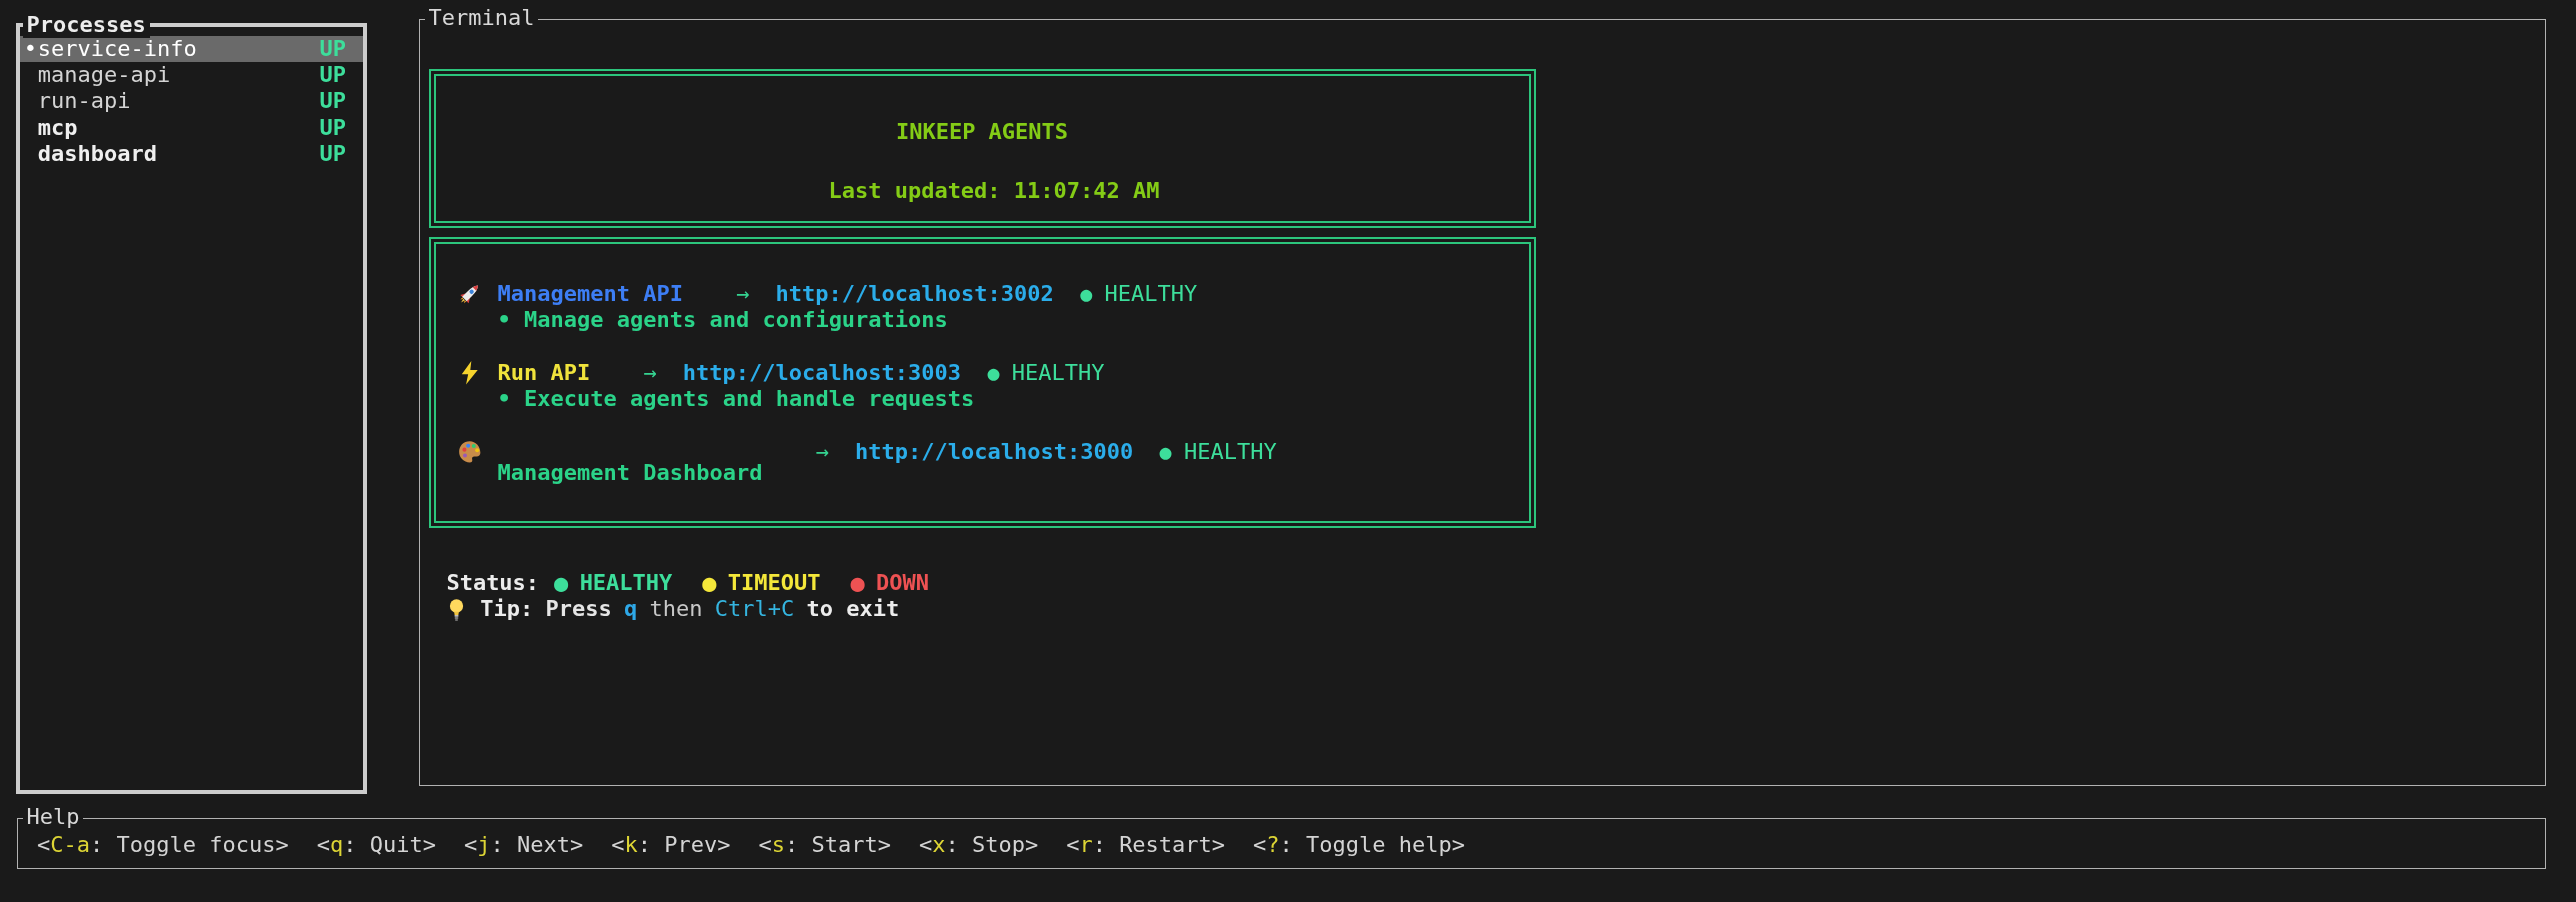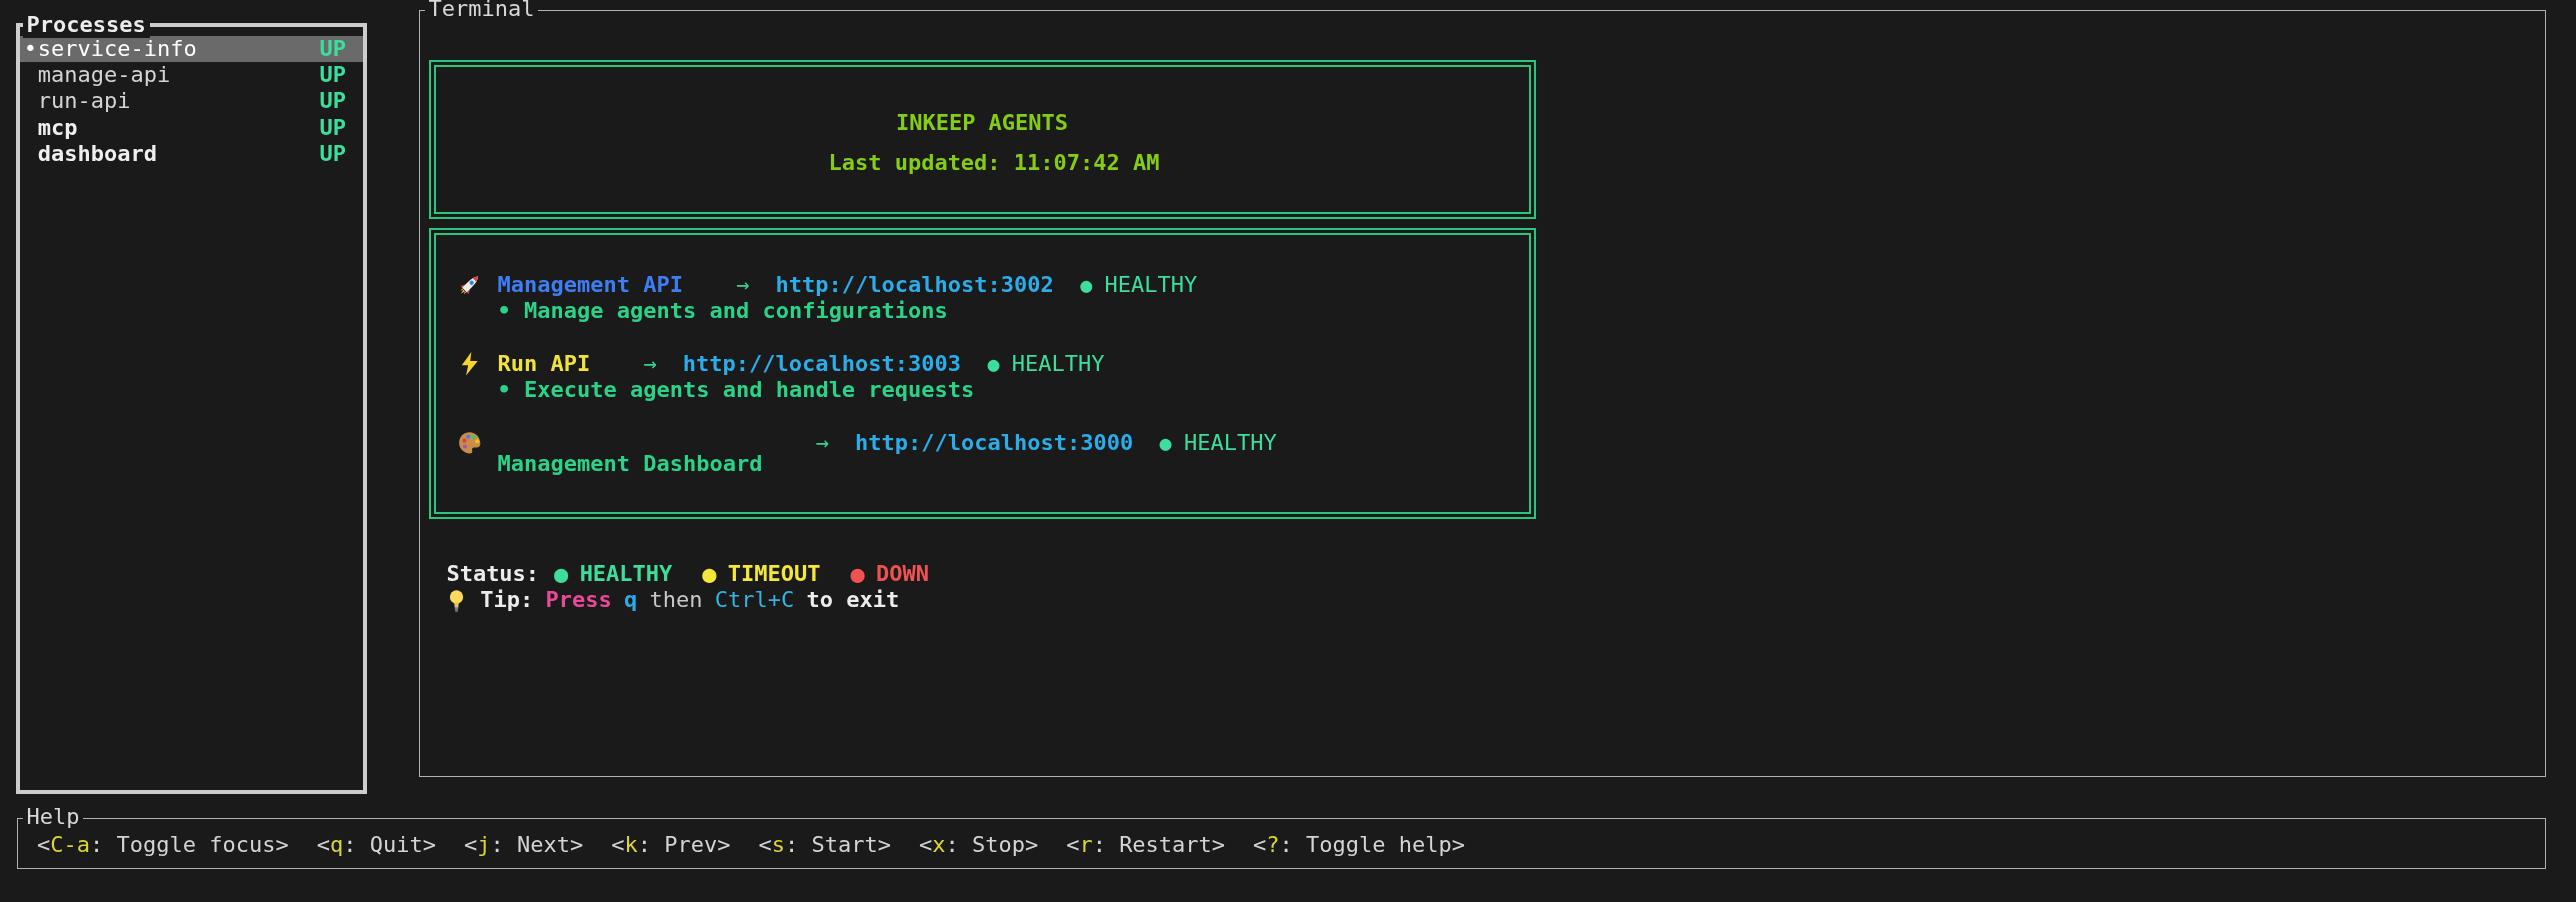--- a/index.html
+++ b/index.html
@@ -28,29 +28,29 @@
     padding:0 17px 0 3.8px;white-space:pre;
   }
   .proc-row.selected{background:#6a6a6a;}
   .proc-prefix{display:inline-block;width:14px;color:#ffffff;}
   .proc-name{color:#d4d4d4;}
   .proc-row.selected .proc-name{color:#ffffff;}
   .proc-name.bold{color:#efefef;font-weight:bold;}
   .proc-status{margin-left:auto;color:#3dde9b;font-weight:bold;}
 
   
-  .terminal{left:419px;top:10px;width:2127px;height:767px;border:1.9px solid #b2b2b2;}
+  .terminal{left:419px;top:19px;width:2127px;height:767px;border:1.9px solid #b2b2b2;}
 
   .greenbox{
     box-sizing:border-box;margin-left:8.5px;width:1107px;
     border:7.6px double #2cc57c;background:transparent;
   }
   .headerbox{margin-top:49px;height:159px;text-align:center;padding-top:43px;}
   .headerbox .line{height:26.4px;line-height:26.4px;color:#84cc16;font-weight:bold;}
-  .headerbox .line + .line{margin-top:14px;padding-left:24px;}
+  .headerbox .line + .line{margin-top:33px;padding-left:24px;}
 
   .servicebox{margin-top:8.5px;height:291px;padding-top:37px;}
   .svc-line{display:flex;align-items:center;height:26.4px;line-height:26.4px;padding-left:21px;white-space:pre;}
   .svc-icon{width:41px;display:flex;align-items:center;}
   .svc-icon svg{display:none;width:25.5px;height:25.5px;}
   .svc-icon[data-icon="rocket-icon"]    svg[data-icon-glyph="rocket-icon"]{display:block;}
   .svc-icon[data-icon="lightning-icon"] svg[data-icon-glyph="lightning-icon"]{display:block;}
   .svc-icon[data-icon="palette-icon"]   svg[data-icon-glyph="palette-icon"]{display:block;}
   .svc-name{font-weight:bold;}
   .svc-arrow{color:#35d391;margin-left:53px;margin-right:26.4px;}
@@ -231,21 +231,21 @@
         <rect x="9.8" y="19" width="4.4" height="2" rx="0.8" fill="#bdbdbd"></rect>
         <rect x="10" y="21.3" width="4" height="1.8" rx="0.8" fill="#9e9e9e"></rect>
         <rect x="10.4" y="23.4" width="3.2" height="1.6" rx="0.8" fill="#8a8a8a"></rect>
       </svg>
     </span>
     <span class="tip-parts">
       
     
         <span class="tip-part bold" style="color: rgb(236, 236, 236);">Tip:</span>
       
-        <span class="tip-part bold" style="color: #ec4899;">Press</span>
+        <span class="tip-part bold" style="color: #e5e5e5;">Press</span>
       
         <span class="tip-part bold" style="color: rgb(46, 168, 232);">q</span>
       
         <span class="tip-part" style="color: rgb(200, 200, 200);">then</span>
       
         <span class="tip-part" style="color: rgb(53, 181, 224);">Ctrl+C</span>
       
         <span class="tip-part bold" style="color: rgb(236, 236, 236);">to exit</span>
       </span>
   </div>

